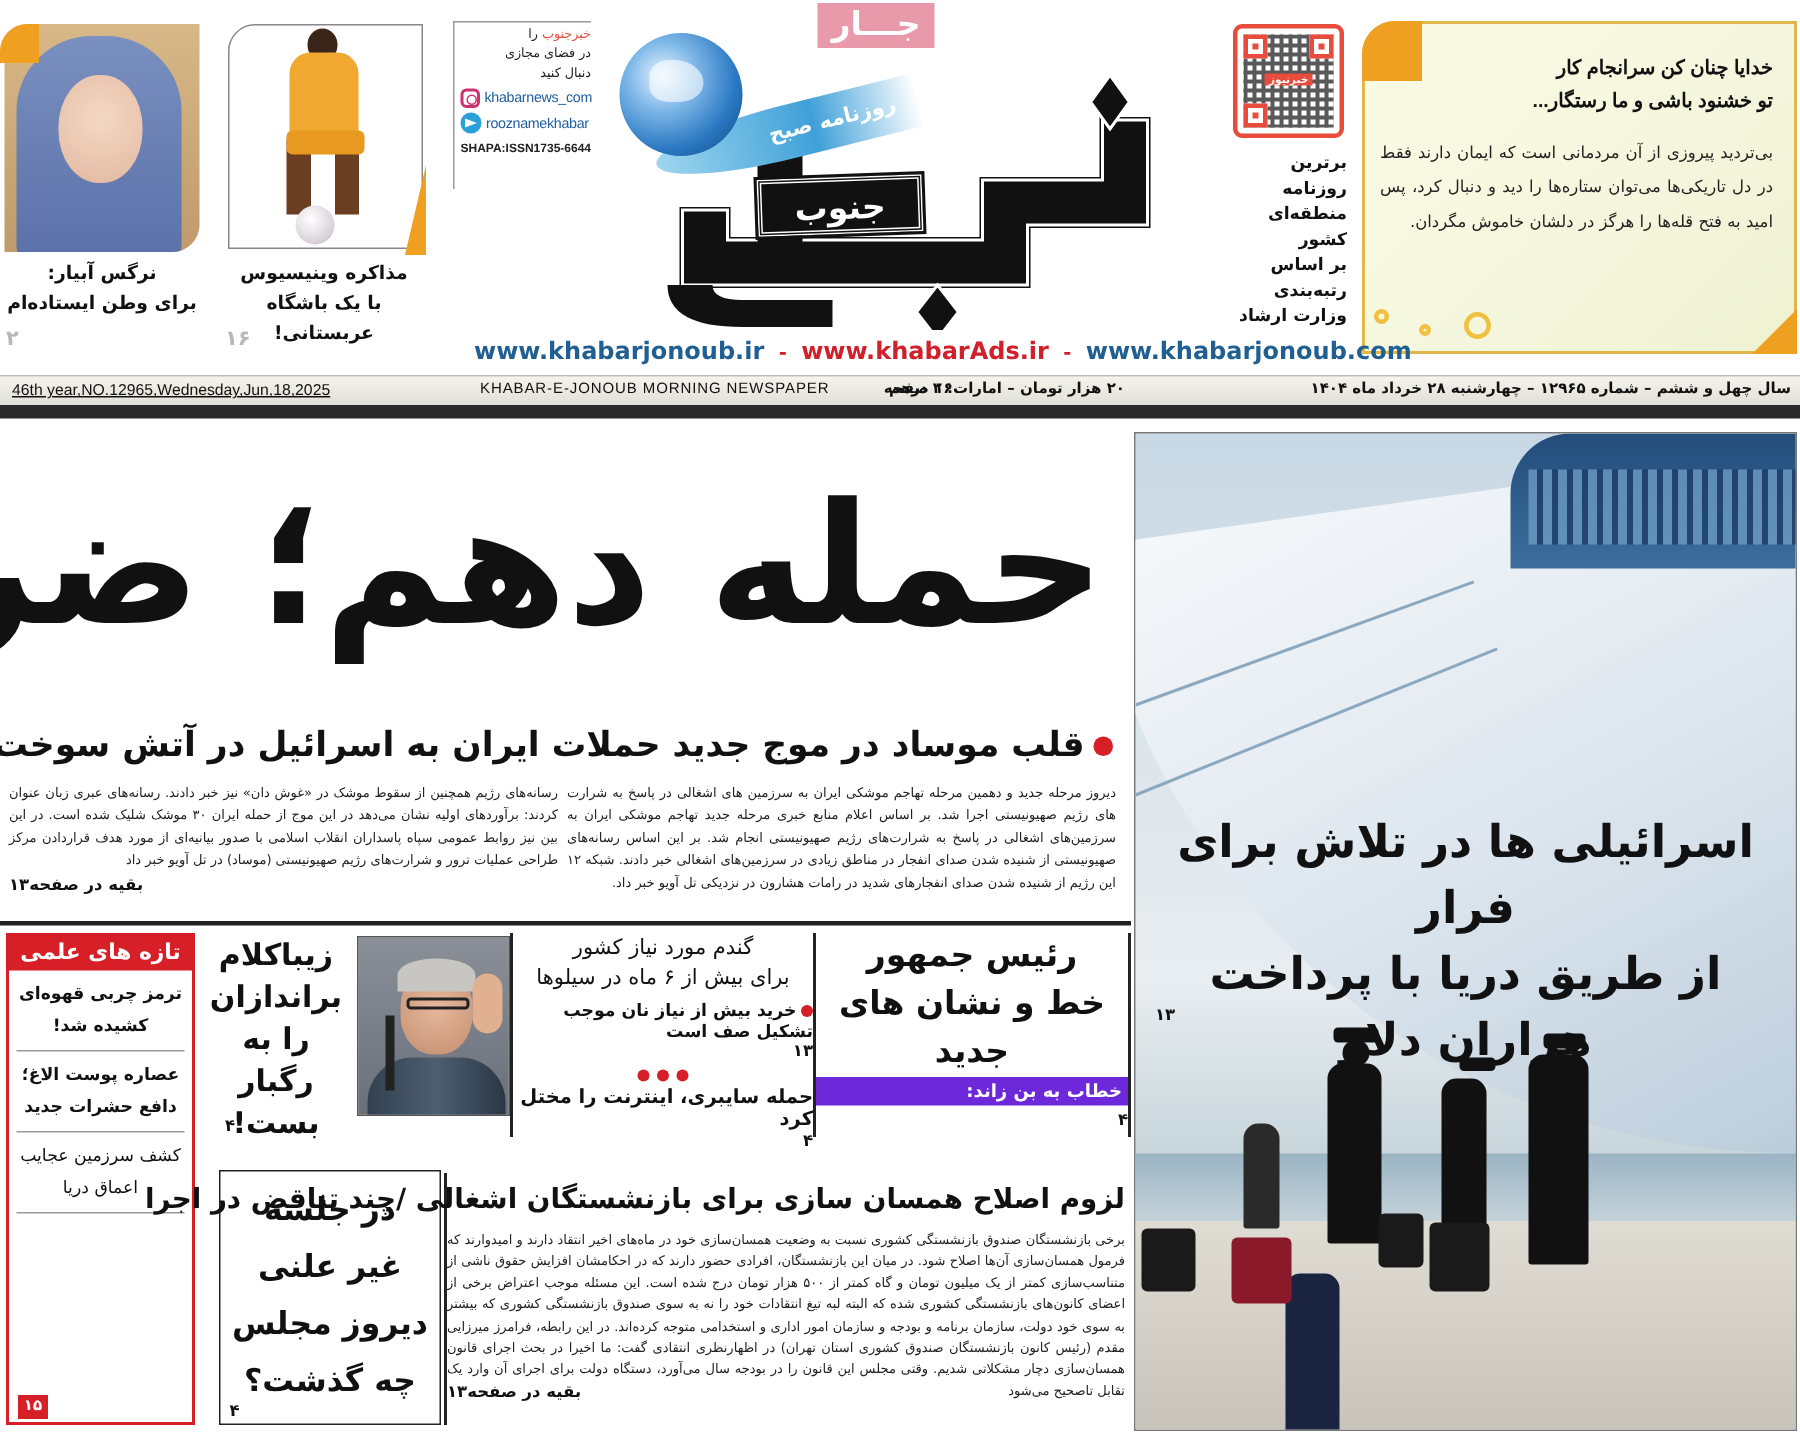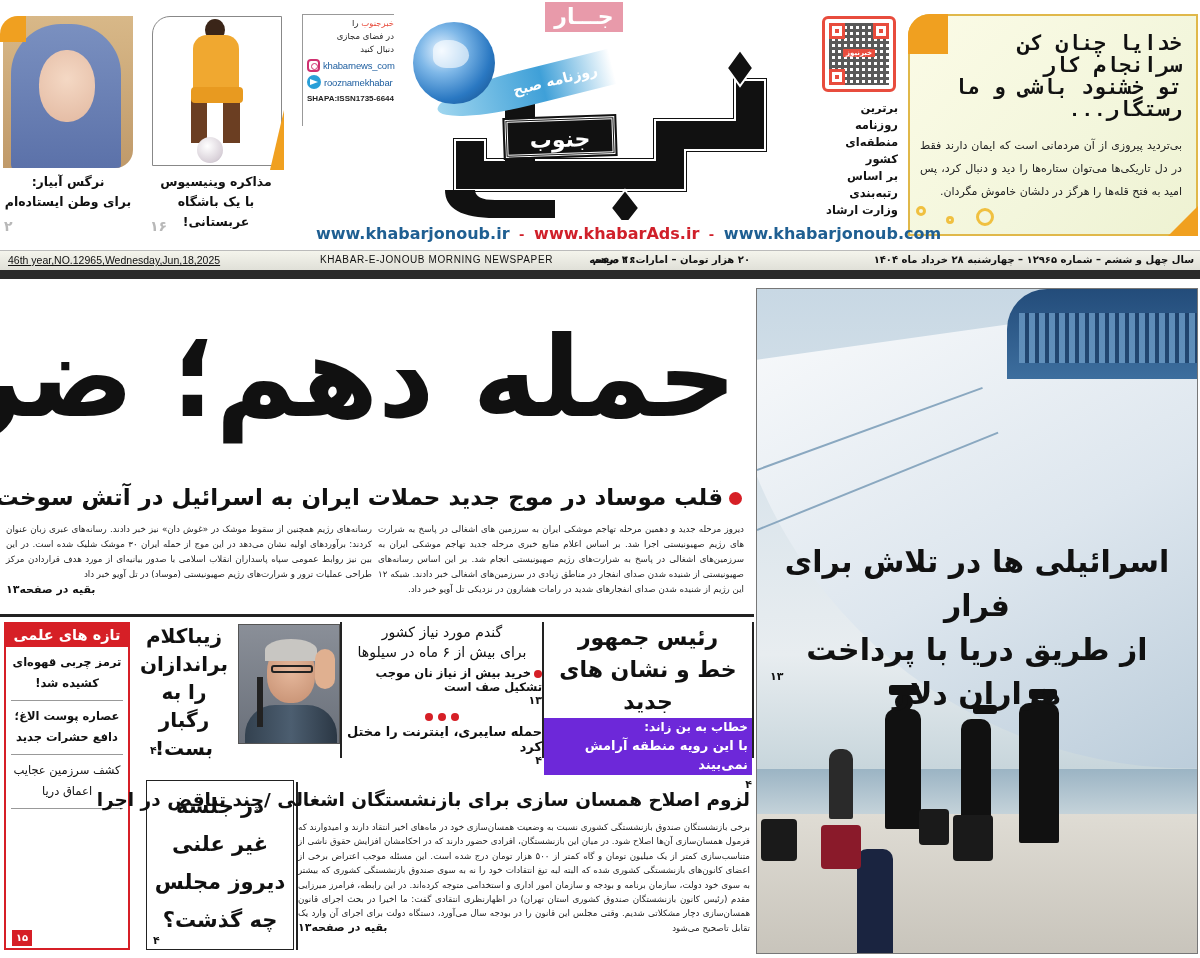--- a/index.html
+++ b/index.html
@@ -9,21 +9,21 @@
   .rtl { direction: rtl; }
 
   
   .masthead { left: 0; top: 0; width: 1200px; height: 248px; background: #fff; }
 
   
   .quote-box { left: 908px; top: 14px; width: 290px; height: 222px; border: 2px solid #e0b84a; border-radius: 22px 0 0 0;
     background: linear-gradient(135deg, #fbfbe6 0%, #f3f6dc 60%, #eef2d2 100%); padding: 18px 14px 10px 10px; }
   .quote-box .corner-tl { left: -2px; top: -2px; width: 40px; height: 40px; border-radius: 22px 0 0 0; background: #f0a020; }
   .quote-box .corner-br { right: -2px; bottom: -2px; width: 30px; height: 30px; background: #f0a020; clip-path: polygon(100% 0, 100% 100%, 0 100%); }
-  .quote-title { font-family: Liberation Mono, monospace; font-weight: bold; font-size: 21px; line-height: 22px; text-align: right; color: #111; }
+  .quote-title { font-family: Liberation Sans, sans-serif; font-weight: bold; font-size: 13px; line-height: 22px; text-align: right; color: #111; }
   .quote-body { margin-top: 12px; font-size: 11px; line-height: 23px; text-align: justify; text-align-last: right; color: #222; }
   .deco-circle { border: 3px solid #f0c040; border-radius: 50%; }
 
   
   .qr-wrap { left: 822px; top: 16px; width: 74px; height: 76px; border: 3px solid #e84c3d; border-radius: 6px; background: #fff; padding: 4px; }
   .qr { width: 100%; height: 100%;
     background-image:
       linear-gradient(90deg, #222 50%, transparent 50%),
       linear-gradient(#222 50%, transparent 50%);
     background-size: 6px 6px, 6px 6px; opacity: .75; }
@@ -309,21 +309,20 @@
 <div class="abs rule-top"></div>
 <div class="abs vbar" style="left:542px; top:622px; height:136px;"></div>
 <div class="abs vbar" style="left:340px; top:622px; height:136px;"></div>
 <div class="abs vbar" style="left:752px; top:622px; height:136px;"></div>
 
 <div class="abs box-pres">
   <div class="pres-title">رئیس جمهور</div>
   <div class="pres-title">خط و نشان های جدید</div>
   <div class="pres-black">
     <div class="l1">خطاب به بن زاند:</div>
-    <div class="l2">با این رویه منطقه آرامش نمی‌بیند</div>
   </div>
   <div class="num-small" style="margin-top:3px;">۴</div>
 </div>
 
 <div class="abs box-wheat">
   <div class="wheat-t">گندم مورد نیاز کشور</div>
   <div class="wheat-t">برای بیش از ۶ ماه در سیلوها</div>
   <div class="wheat-sub">
     <span class="red-dot" style="width:8px;height:8px;margin-left:3px;"></span><span>خرید بیش از نیاز نان موجب تشکیل صف است</span>
   </div>

